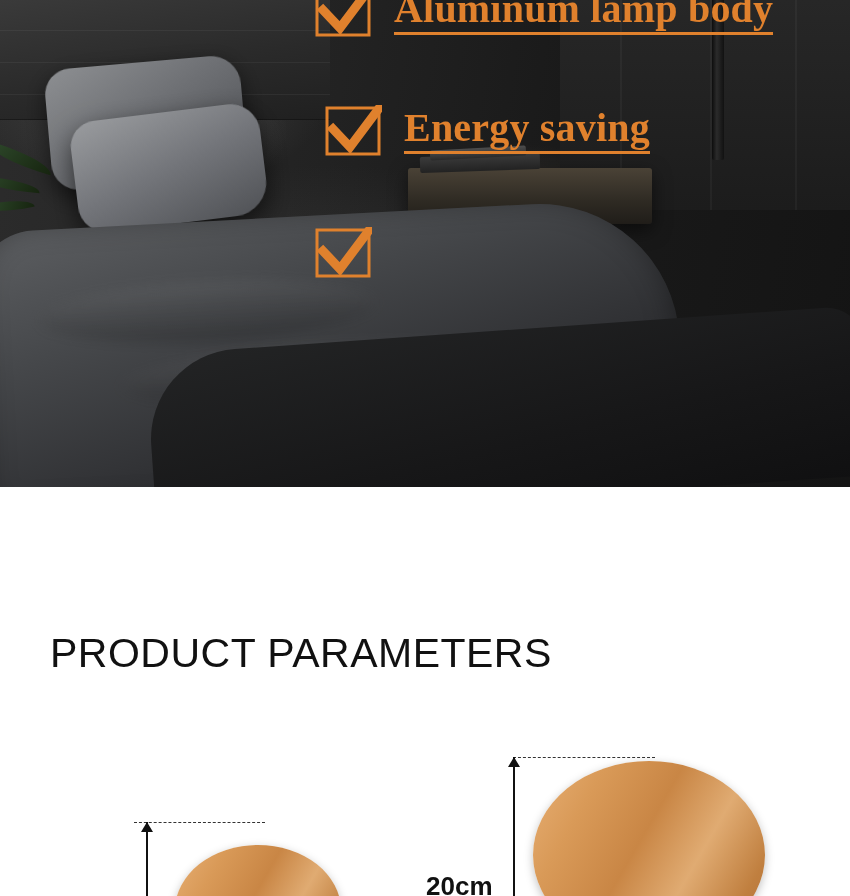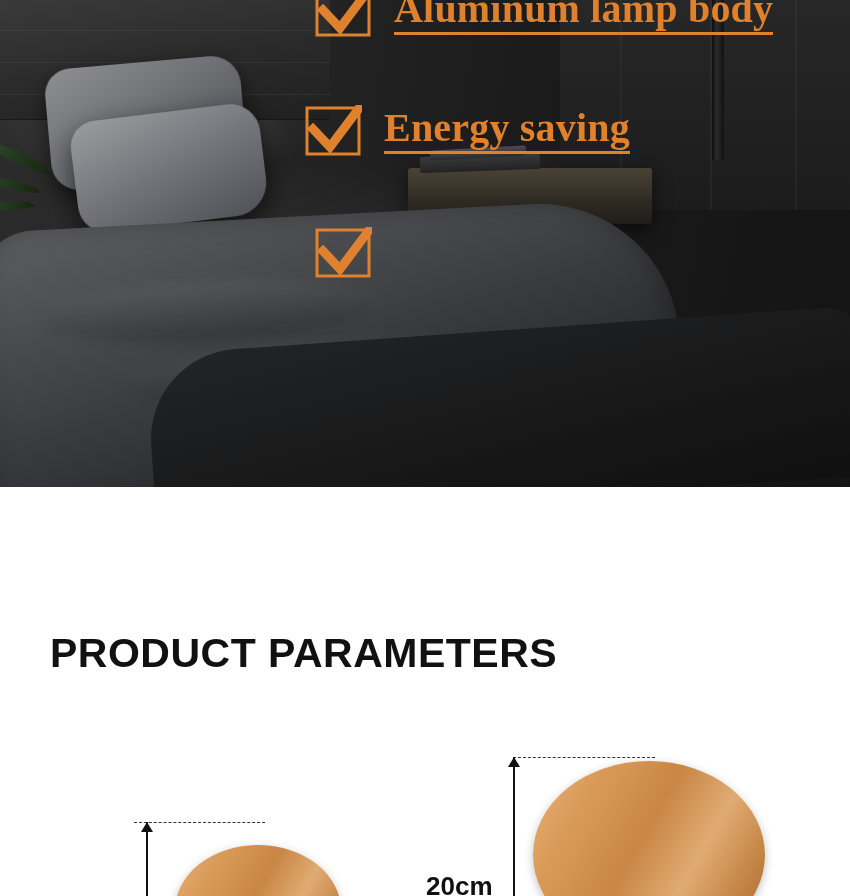--- a/index.html
+++ b/index.html
@@ -176,21 +176,21 @@
     padding-bottom: 3px;
     white-space: nowrap;
   }
 
   
   .params-title {
     position: absolute;
     left: 50px;
     top: 630px;
     font-family: "Liberation Sans", sans-serif;
-    font-weight: bold;
+    font-weight: normal;
     font-size: 41px;
     letter-spacing: 0.5px;
     color: #111111;
     white-space: nowrap;
   }
   .disc {
     position: absolute;
     border-radius: 50%;
     background:
       linear-gradient(120deg, #e8b075 0%, #d99a58 22%, #c98645 45%, #e0ab72 65%, #c07f3f 85%, #b0703a 100%);
@@ -265,21 +265,21 @@
     <div class="feature-row" style="left:314px; top:-14px;">
       <div class="check">
         <svg width="58" height="52" viewBox="0 0 58 52">
           <path d="M3 3 H55 V49 H3 Z" fill="none" stroke="#e0812d" stroke-width="3"></path>
           <path d="M9 24 L26 42 L62 -6" fill="none" stroke="#e0812d" stroke-width="9" stroke-linecap="square"></path>
         </svg>
       </div>
       <div class="feature-label">Aluminum lamp body</div>
     </div>
 
-    <div class="feature-row" style="left:304px; top:105px;">
+    <div class="feature-row" style="left:324px; top:105px;">
       <div class="check">
         <svg width="58" height="52" viewBox="0 0 58 52">
           <path d="M3 3 H55 V49 H3 Z" fill="none" stroke="#e0812d" stroke-width="3"></path>
           <path d="M9 24 L26 42 L62 -6" fill="none" stroke="#e0812d" stroke-width="9" stroke-linecap="square"></path>
         </svg>
       </div>
       <div class="feature-label">Energy saving</div>
     </div>
 
     <div class="feature-row" style="left:314px; top:227px;">

